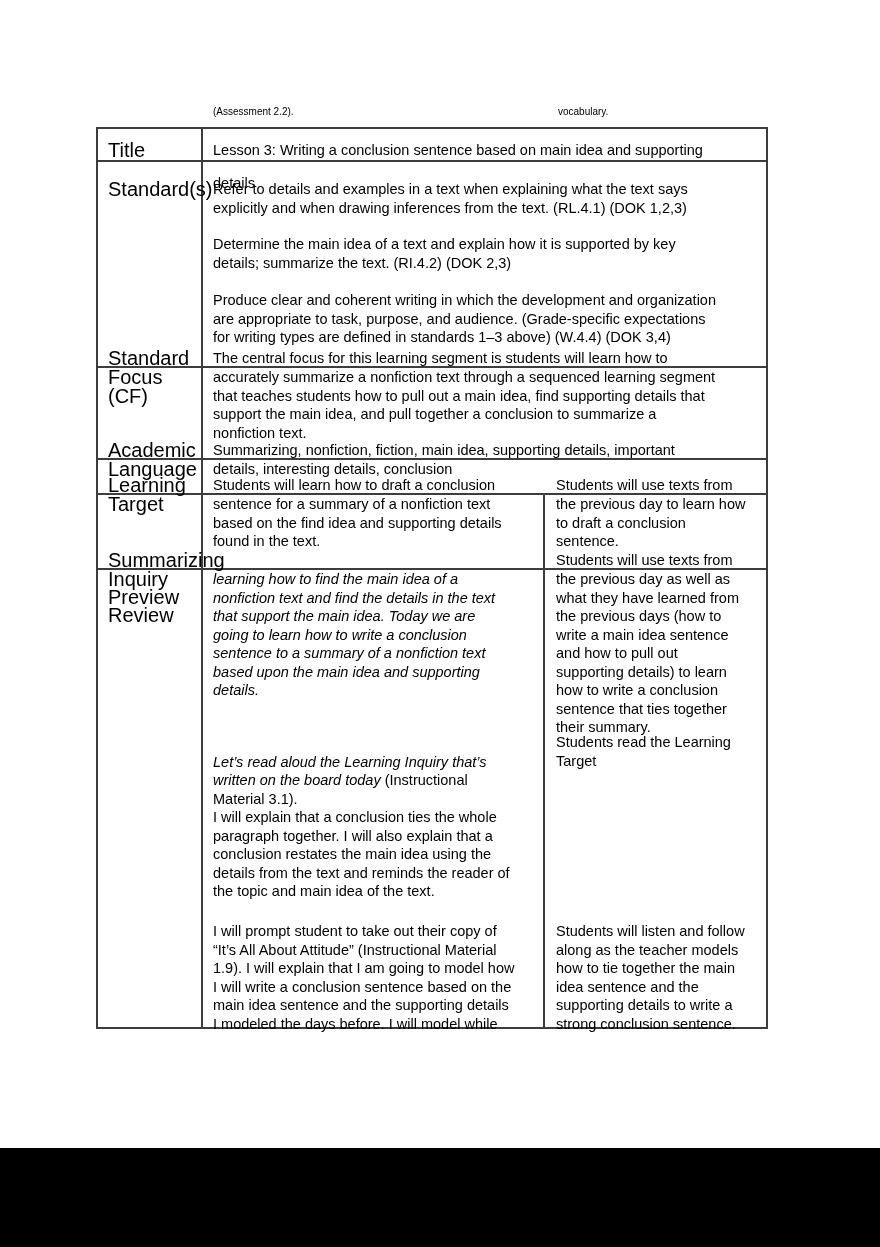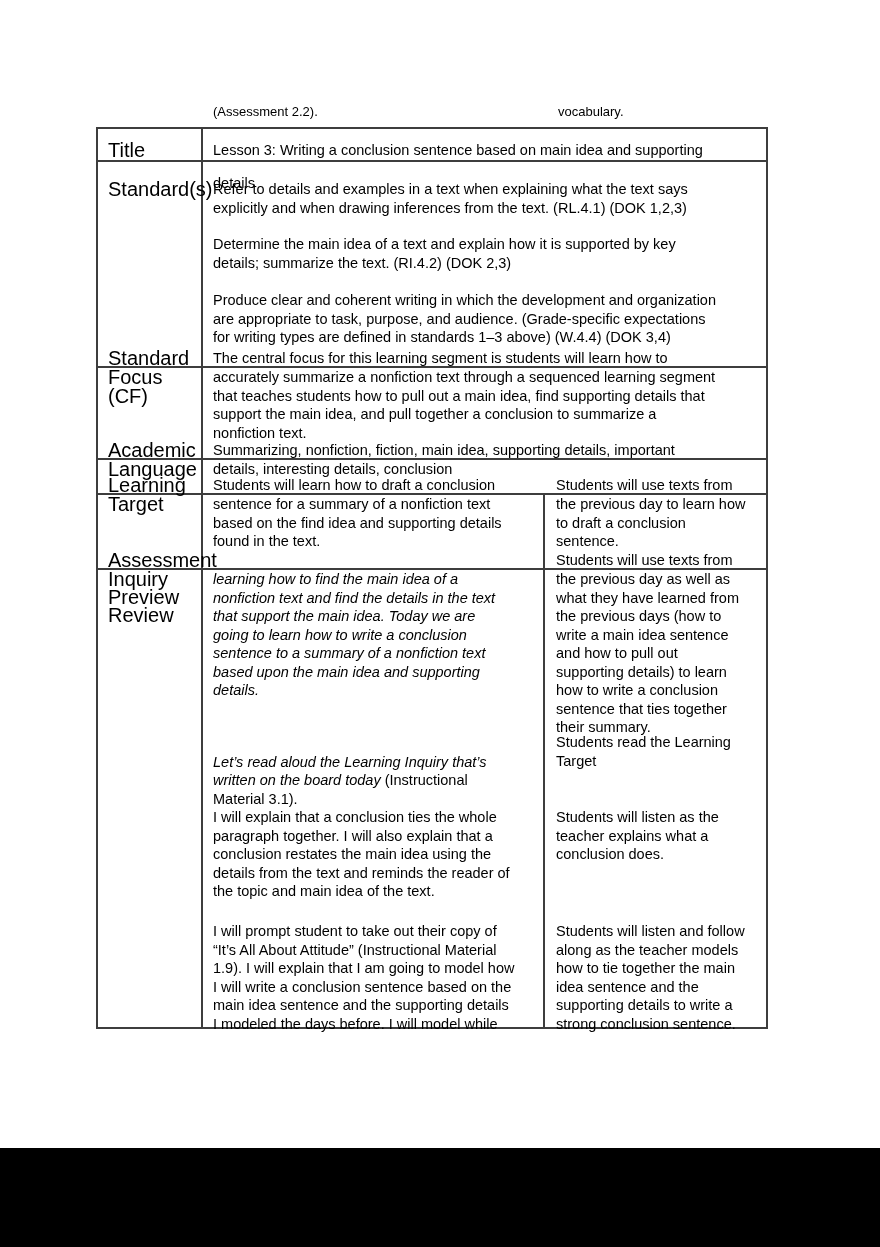--- a/index.html
+++ b/index.html
@@ -31,21 +31,21 @@
     position: absolute;
     left: 0;
     width: 880px;
     background: #000000;
   }
   #band-bottom { top: 1148px; height: 99px; }
 
   
   .orphan-line {
     position: absolute;
-    font-size: 13px;
+    font-size: 10px;
     line-height: 17px;
     white-space: nowrap;
   }
   #orphan-left  { left: 213px; top: 103px; }
   #orphan-right { left: 558px; top: 103px; }
 
   
   .rule-h {
     position: absolute;
     background: #5a5a5a;
@@ -133,21 +133,21 @@
   <div class="body-text col-mid" style="top:476px;">Students will learn how to draft a conclusion</div>
   <div class="body-text col-mid" style="top:495px;">sentence for a summary of a nonfiction text
 based on the find idea and supporting details
 found in the text.</div>
 
   <div class="body-text col-right" style="top:476px;">Students will use texts from</div>
   <div class="body-text col-right" style="top:495px;">the previous day to learn how
 to draft a conclusion
 sentence.</div>
 
-  <div class="label col-label" style="top:551px;">Assessment</div>
+  <div class="label col-label" style="top:551px;">Summarizing</div>
   <div class="label col-label" style="top:570px;">Inquiry</div>
   <div class="label col-label" style="top:588px;">Preview</div>
   <div class="label col-label" style="top:606px;">Review</div>
 
   <div class="body-text italic col-mid" style="top:570px;">learning how to find the main idea of a
 nonfiction text and find the details in the text
 that support the main idea. Today we are
 going to learn how to write a conclusion
 sentence to a summary of a nonfiction text
 based upon the main idea and supporting
@@ -176,23 +176,20 @@
 what they have learned from
 the previous days (how to
 write a main idea sentence
 and how to pull out
 supporting details) to learn
 how to write a conclusion
 sentence that ties together
 their summary.</div>
   <div class="body-text col-right" style="top:733px;">Students read the Learning
 Target</div>
-  <div class="body-text col-right" style="top:808px;">Students will listen as the
-teacher explains what a
-conclusion does.</div>
   <div class="body-text col-right" style="top:922px;">Students will listen and follow
 along as the teacher models
 how to tie together the main
 idea sentence and the
 supporting details to write a
 strong conclusion sentence.</div>
 
   <div class="black-band" id="band-bottom"></div>
 
 </div>

